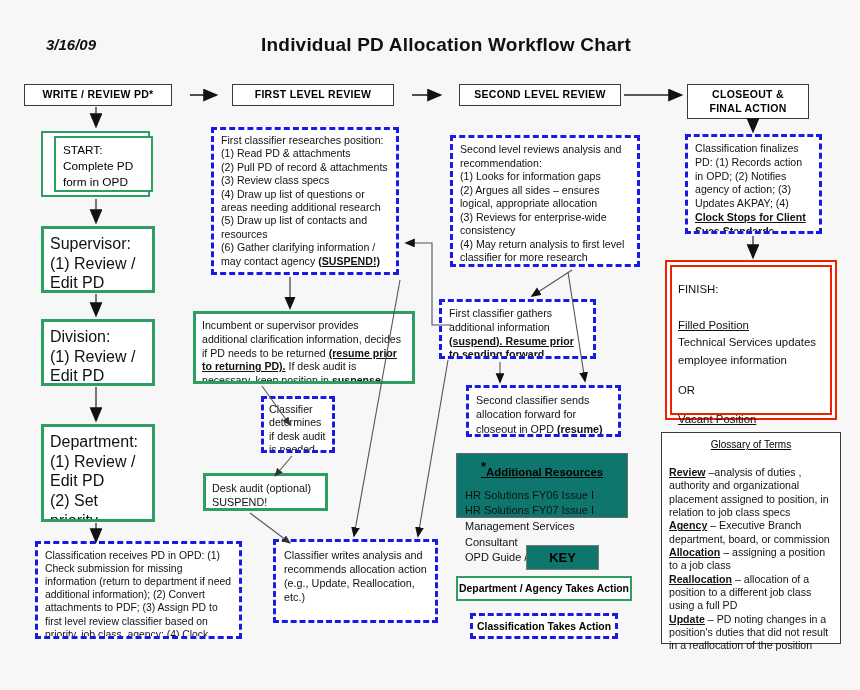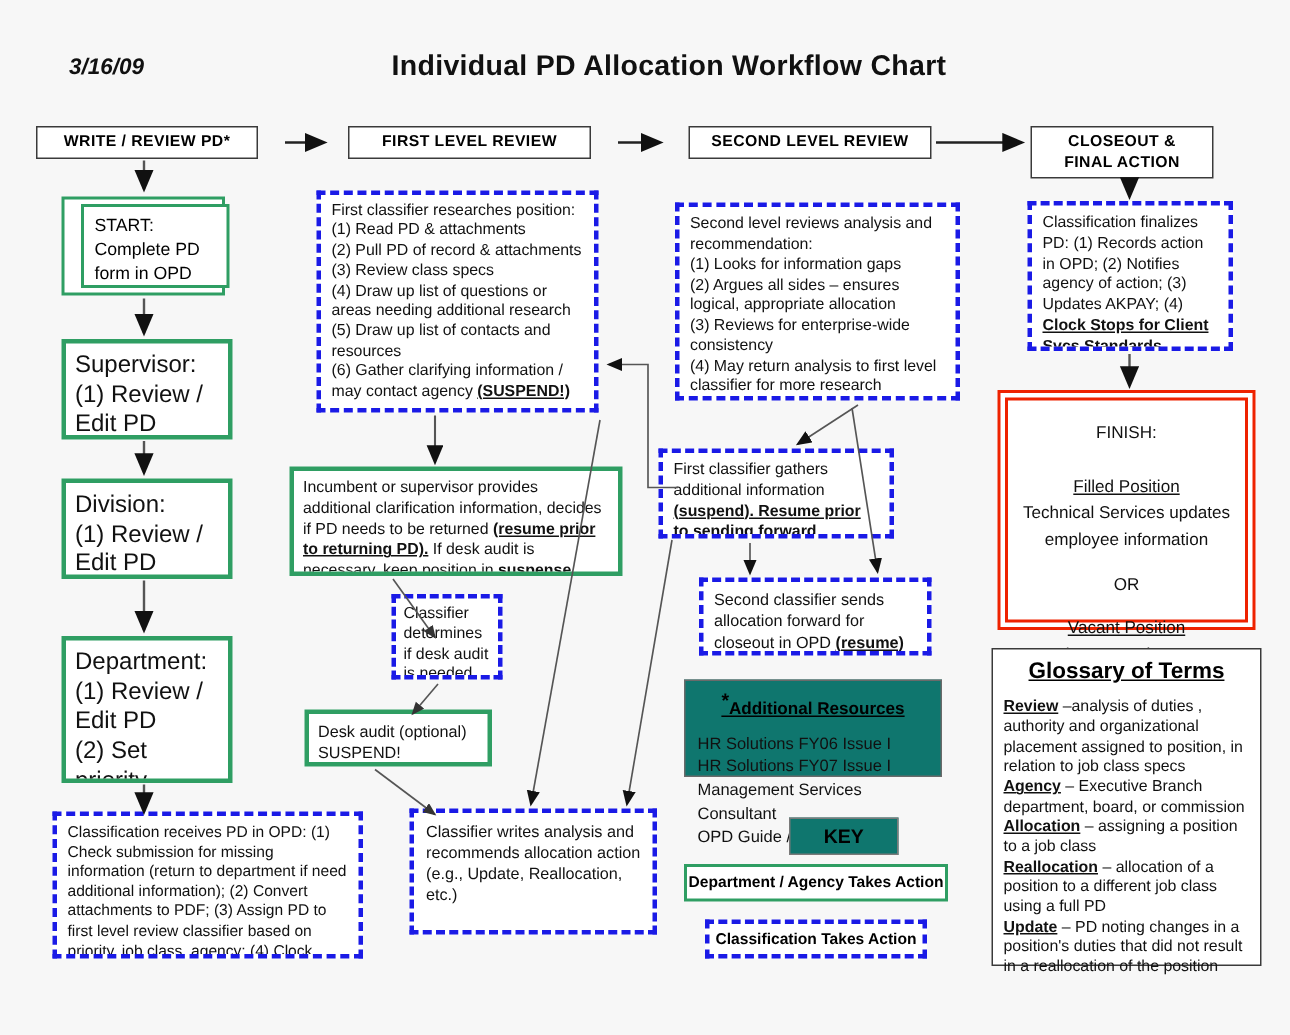--- a/index.html
+++ b/index.html
@@ -87,29 +87,29 @@
   }
   .glossary { border: 1.5px solid #3a3a3a; background: #fff; }
 
   u { text-decoration: underline; }
   b { font-weight: bold; }
 
   
   .finish-body {
     font-size: 11.4px;
     line-height: 1.55;
-    text-align: center;
+    text-align: left;
     color: #111;
   }
   .gl-title {
     text-align: center;
-    font-weight: bold;
-    font-size: 15px;
+    font-weight: normal;
+    font-size: 10px;
     text-decoration: underline;
-    margin-bottom: 9px;
+    margin-bottom: 16px;
   }
   .gl-body { font-size: 10.6px; line-height: 1.26; color: #111; }
   .res-title {
     text-align: center;
     font-size: 11.4px;
     font-weight: bold;
     text-decoration: underline;
     margin-bottom: 10px;
   }
   .res-title .star { text-decoration: none; font-size: 13px; vertical-align: super; }

